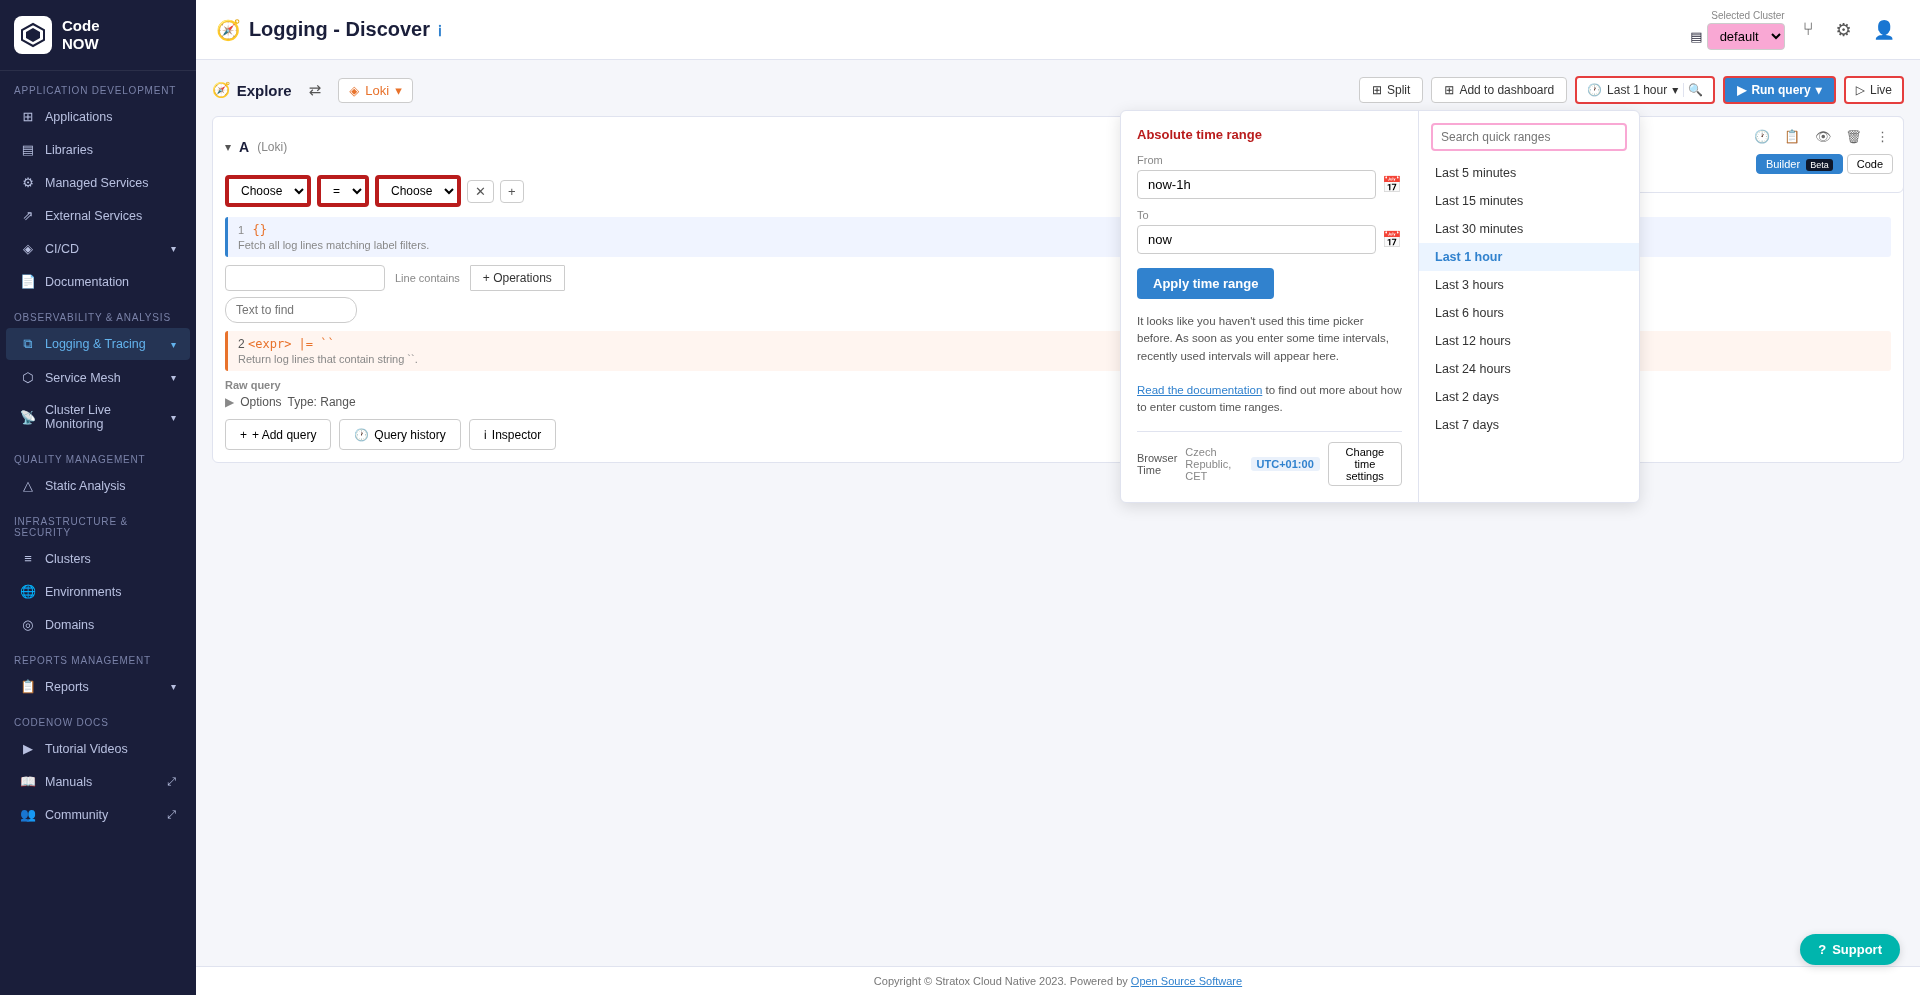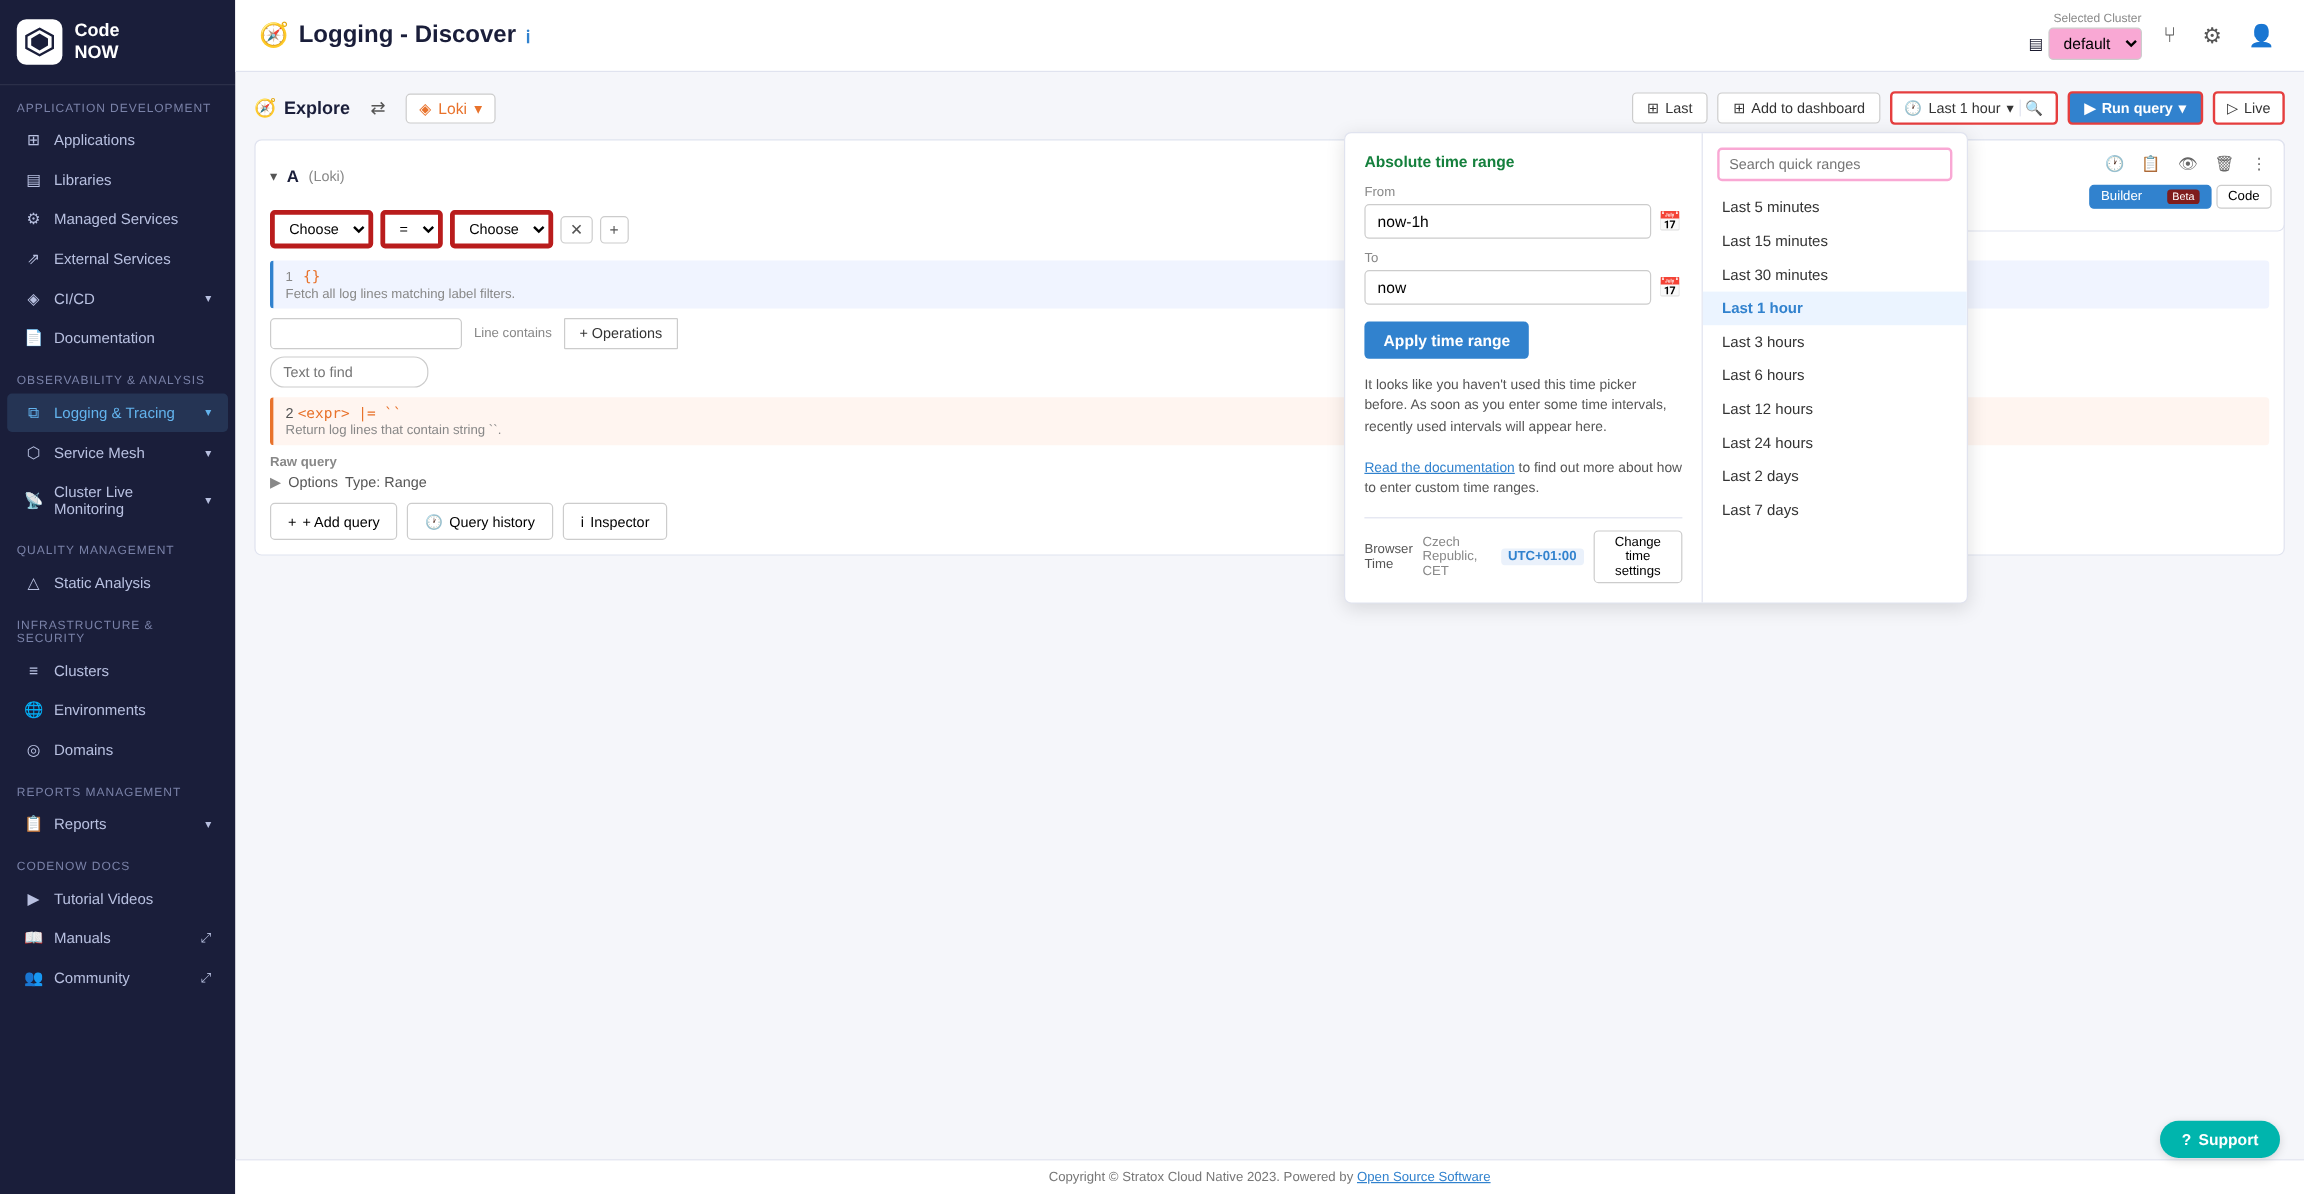--- a/index.html
+++ b/index.html
@@ -71,28 +71,28 @@
     .btn-query-hist { background: #fff; border: 1px solid #ccc; border-radius: 4px; padding: 6px 14px; cursor: pointer; font-size: 12px; display: flex; align-items: center; gap: 5px; }
     .btn-inspector { background: #fff; border: 1px solid #ccc; border-radius: 4px; padding: 6px 14px; cursor: pointer; font-size: 12px; display: flex; align-items: center; gap: 5px; }
 
     
     .panel-right { background: #fff; border: 1px solid #e0e3ef; border-radius: 6px; padding: 10px; min-width: 280px; position: absolute; right: 16px; top: 56px; }
     .panel-right-icons { display: flex; align-items: center; gap: 6px; margin-bottom: 8px; justify-content: flex-end; }
     .panel-icon { background: none; border: none; cursor: pointer; font-size: 13px; color: #666; padding: 2px 4px; }
     .builder-btns { display: flex; gap: 4px; margin-bottom: 8px; justify-content: flex-end; }
     .btn-builder { background: #fff; border: 1px solid #ccc; border-radius: 4px; padding: 3px 9px; cursor: pointer; font-size: 11px; }
     .btn-builder.active { background: #3182ce; color: #fff; border-color: #3182ce; }
-    .badge-beta { background: #7f1d1d; color: #fff; border-radius: 3px; font-size: 9px; padding: 1px 4px; margin-left: 18px; }
+    .badge-beta { background: #0f172a; color: #fff; border-radius: 3px; font-size: 9px; padding: 1px 4px; margin-left: 3px; }
     .btn-code { background: #fff; border: 1px solid #ccc; border-radius: 4px; padding: 3px 9px; cursor: pointer; font-size: 11px; }
 
     
     .time-picker-dropdown { position: absolute; top: 50px; right: 280px; background: #fff; border: 1px solid #e0e3ef; border-radius: 6px; box-shadow: 0 4px 16px rgba(0,0,0,0.12); width: 520px; display: flex; z-index: 100; }
     .time-left { flex: 1; padding: 16px; border-right: 1px solid #e0e3ef; }
     .time-right { width: 220px; padding: 12px 0; }
-    .time-section-title { font-size: 13px; font-weight: 600; color: #15803d; margin-bottom: 12px; }
+    .time-section-title { font-size: 13px; font-weight: 600; color: #b91c1c; margin-bottom: 12px; }
     .time-field-label { font-size: 11px; color: #888; margin-bottom: 4px; }
     .time-input-row { display: flex; align-items: center; gap: 6px; margin-bottom: 10px; }
     .time-input { border: 1px solid #ccc; border-radius: 4px; padding: 6px 10px; font-size: 13px; flex: 1; }
     .cal-icon { background: none; border: none; cursor: pointer; color: #555; font-size: 16px; }
     .apply-btn { background: #3182ce; color: #fff; border: none; border-radius: 4px; padding: 8px 16px; cursor: pointer; font-size: 13px; font-weight: 600; margin-top: 4px; }
     .info-box { font-size: 11.5px; color: #555; line-height: 1.5; margin-top: 14px; }
     .info-link { color: #3182ce; cursor: pointer; text-decoration: underline; }
     .browser-time-row { display: flex; align-items: center; gap: 8px; margin-top: 14px; font-size: 11px; color: #555; border-top: 1px solid #e0e3ef; padding-top: 10px; }
     .utc-badge { background: #eaf1fb; color: #3182ce; border-radius: 3px; padding: 1px 6px; font-size: 11px; font-weight: 600; }
     .change-ts-btn { background: #fff; border: 1px solid #ccc; border-radius: 4px; padding: 3px 8px; font-size: 11px; cursor: pointer; margin-left: auto; }
@@ -243,21 +243,21 @@
         </div>
         <button class="btn-icon-sm" style="border:none;background:none;font-size:15px;">⇄</button>
         <button class="loki-btn">
           <span style="color:#e8722b;">◈</span>
           <span>Loki</span>
           <span>▾</span>
         </button>
         <div class="explore-actions">
           <button class="btn-outline">
             <span>⊞</span>
-            <span>Last</span>
+            <span>Split</span>
           </button>
           <button class="btn-outline">
             <span>⊞</span>
             <span>Add to dashboard</span>
           </button>
           <button class="btn-time">
             <span>🕐</span>
             <span>Last 1 hour</span>
             <span>▾</span>
             <span style="border-left:1px solid #e0e3ef; padding-left:4px;">🔍</span>

